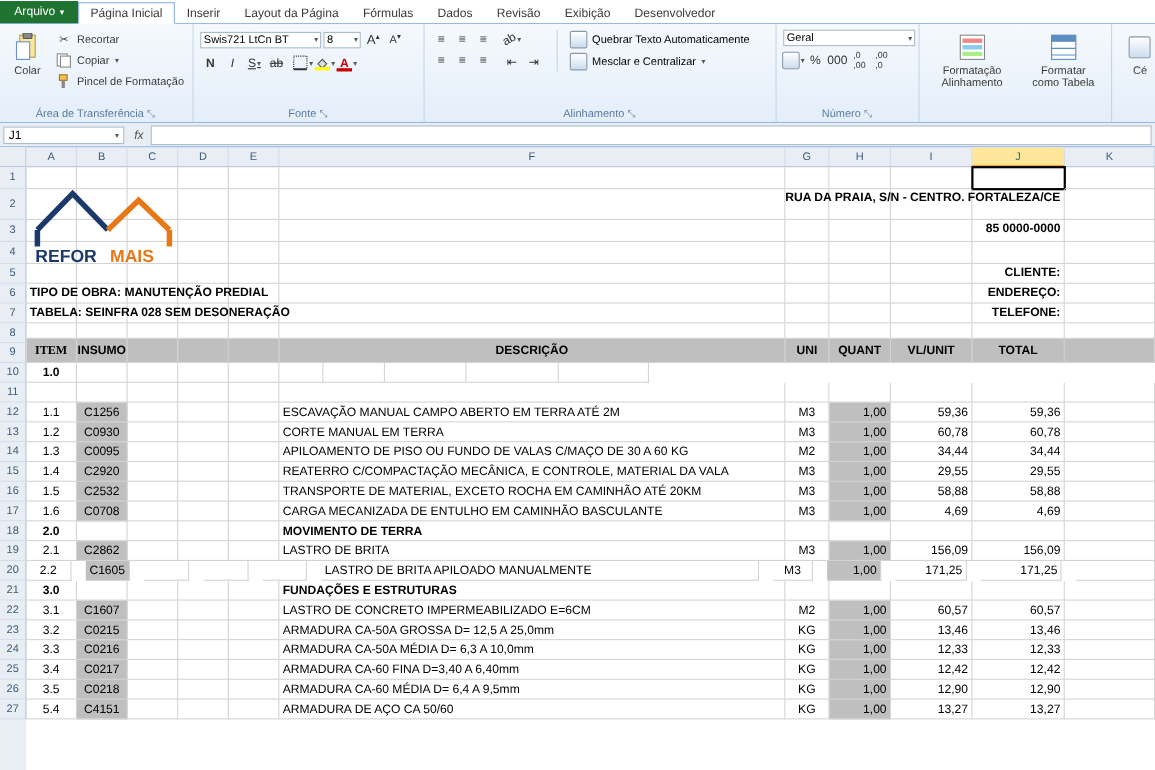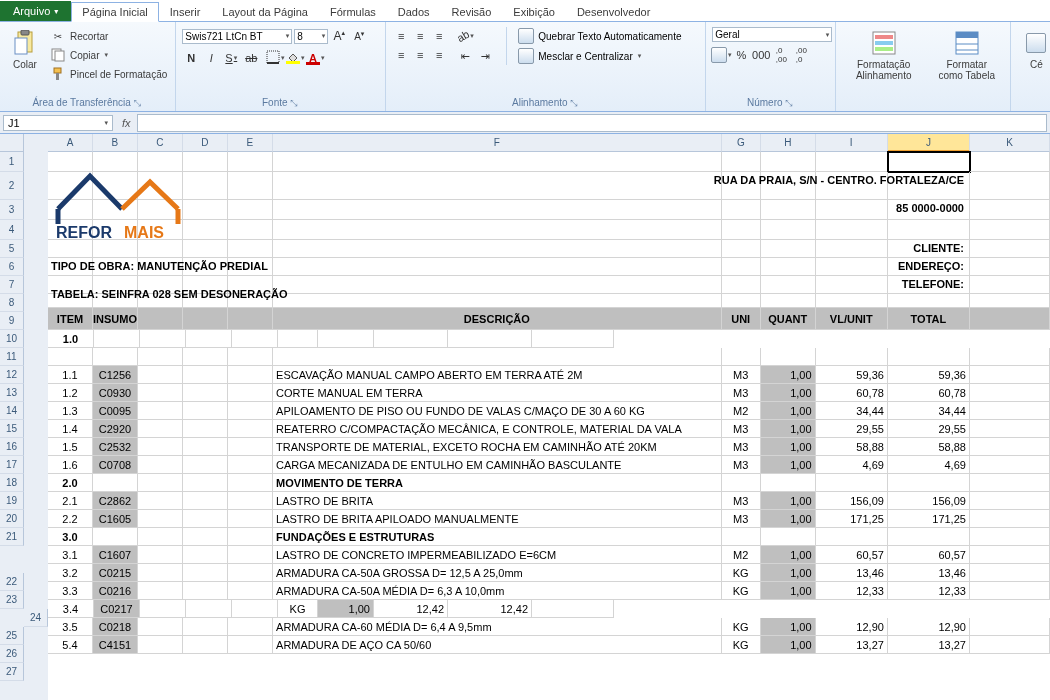--- a/index.html
+++ b/index.html
@@ -330,23 +330,23 @@
         <div class="row-hdr" style="height: 18px;">12</div>
         <div class="row-hdr" style="height: 18px;">13</div>
         <div class="row-hdr" style="height: 18px;">14</div>
         <div class="row-hdr" style="height: 18px;">15</div>
         <div class="row-hdr" style="height: 18px;">16</div>
         <div class="row-hdr" style="height: 18px;">17</div>
         <div class="row-hdr" style="height: 18px;">18</div>
         <div class="row-hdr" style="height: 18px;">19</div>
         <div class="row-hdr" style="height: 18px;">20</div>
         <div class="row-hdr" style="height: 18px;">21</div>
-        <div class="row-hdr" style="height: 18px; margin-top: 27px;">22</div>
+        <div class="row-hdr" style="height: 18px;">22</div>
         <div class="row-hdr" style="height: 18px;">23</div>
-        <div class="row-hdr" style="height: 18px; margin-left: 24px;">24</div>
+        <div class="row-hdr" style="height: 18px;">24</div>
         <div class="row-hdr" style="height: 18px;">25</div>
         <div class="row-hdr" style="height: 18px;">26</div>
         <div class="row-hdr" style="height: 18px;">27</div>
       </div>
   </div>
   <div class="grid-area">
     <div class="col-hdrs" id="col-hdrs">
         <div class="col-hdr" style="width: 46px;">A</div>
         <div class="col-hdr" style="width: 46px;">B</div>
         <div class="col-hdr" style="width: 46px;">C</div>
@@ -459,37 +459,37 @@
           <div class="cell" style="width: 46px;"></div>
           <div class="cell" style="width: 46px;"></div>
           <div class="cell" style="width: 46px;"></div>
           <div class="cell" style="width: 460px;"></div>
           <div class="cell" style="width: 40px;"></div>
           <div class="cell" style="width: 56px;"></div>
           <div class="cell" style="width: 74px;"></div>
           <div class="cell" style="width: 84px;"></div>
           <div class="cell" style="width: 82px;"></div>
         </div>
-        <div class="overflow-text" style="top: 136px; left: 3px; font-weight: bold;">TABELA: SEINFRA 028 SEM DESONERAÇÃO</div>
+        <div class="overflow-text" style="top: 126px; left: 3px; font-weight: bold;">TABELA: SEINFRA 028 SEM DESONERAÇÃO</div>
         <div class="overflow-text" style="top: 126px; right: 86px; font-weight: bold;">TELEFONE:</div>
         <div class="row" style="height: 14px;">
           <div class="cell" style="width: 46px;"></div>
           <div class="cell" style="width: 46px;"></div>
           <div class="cell" style="width: 46px;"></div>
           <div class="cell" style="width: 46px;"></div>
           <div class="cell" style="width: 46px;"></div>
           <div class="cell" style="width: 460px;"></div>
           <div class="cell" style="width: 40px;"></div>
           <div class="cell" style="width: 56px;"></div>
           <div class="cell" style="width: 74px;"></div>
           <div class="cell" style="width: 84px;"></div>
           <div class="cell" style="width: 82px;"></div>
         </div>
         <div class="row hdr-row" style="height: 22px;">
-          <div class="cell b c" style="width: 46px; background: rgb(191, 191, 191);">ITEM</div>
+          <div class="cell b c" style="width: 46px; background: rgb(191, 191, 191); font-family: Liberation Serif, serif;">ITEM</div>
           <div class="cell b c" style="width: 46px; background: rgb(191, 191, 191);">INSUMO</div>
           <div class="cell b " style="width: 46px; background: rgb(191, 191, 191);"></div>
           <div class="cell b " style="width: 46px; background: rgb(191, 191, 191);"></div>
           <div class="cell b " style="width: 46px; background: rgb(191, 191, 191);"></div>
           <div class="cell b c" style="width: 460px; background: rgb(191, 191, 191);">DESCRIÇÃO</div>
           <div class="cell b c" style="width: 40px; background: rgb(191, 191, 191);">UNI</div>
           <div class="cell b c" style="width: 56px; background: rgb(191, 191, 191);">QUANT</div>
           <div class="cell b c" style="width: 74px; background: rgb(191, 191, 191);">VL/UNIT</div>
           <div class="cell b c" style="width: 84px; background: rgb(191, 191, 191);">TOTAL</div>
           <div class="cell b " style="width: 82px; background: rgb(191, 191, 191);"></div>
@@ -616,21 +616,21 @@
           <div class="cell" style="width: 46px;"></div>
           <div class="cell" style="width: 46px;"></div>
           <div class="cell" style="width: 46px;"></div>
           <div class="cell" style="width: 460px;">LASTRO DE BRITA</div>
           <div class="cell c" style="width: 40px;">M3</div>
           <div class="cell gray r" style="width: 56px;">1,00</div>
           <div class="cell r" style="width: 74px;">156,09</div>
           <div class="cell r" style="width: 84px;">156,09</div>
           <div class="cell" style="width: 82px;"></div>
         </div>
-        <div class="row" style="height: 18px;">
+        <div class="row" style="height: 18px; gap: 13px;">
           <div class="cell c" style="width: 46px;">2.2</div>
           <div class="cell gray c" style="width: 46px;">C1605</div>
           <div class="cell" style="width: 46px;"></div>
           <div class="cell" style="width: 46px;"></div>
           <div class="cell" style="width: 46px;"></div>
           <div class="cell" style="width: 460px;">LASTRO DE BRITA  APILOADO MANUALMENTE</div>
           <div class="cell c" style="width: 40px;">M3</div>
           <div class="cell gray r" style="width: 56px;">1,00</div>
           <div class="cell r" style="width: 74px;">171,25</div>
           <div class="cell r" style="width: 84px;">171,25</div>
@@ -687,20 +687,21 @@
           <div class="cell r" style="width: 74px;">12,33</div>
           <div class="cell r" style="width: 84px;">12,33</div>
           <div class="cell" style="width: 82px;"></div>
         </div>
         <div class="row" style="height: 18px;">
           <div class="cell c" style="width: 46px;">3.4</div>
           <div class="cell gray c" style="width: 46px;">C0217</div>
           <div class="cell" style="width: 46px;"></div>
           <div class="cell" style="width: 46px;"></div>
           <div class="cell" style="width: 46px;"></div>
+          <div class="cell" style="width: 460px;">ARMADURA CA-60 FINA D=3,40 A 6,40mm</div>
           <div class="cell c" style="width: 40px;">KG</div>
           <div class="cell gray r" style="width: 56px;">1,00</div>
           <div class="cell r" style="width: 74px;">12,42</div>
           <div class="cell r" style="width: 84px;">12,42</div>
           <div class="cell" style="width: 82px;"></div>
         </div>
         <div class="row" style="height: 18px;">
           <div class="cell c" style="width: 46px;">3.5</div>
           <div class="cell gray c" style="width: 46px;">C0218</div>
           <div class="cell" style="width: 46px;"></div>

